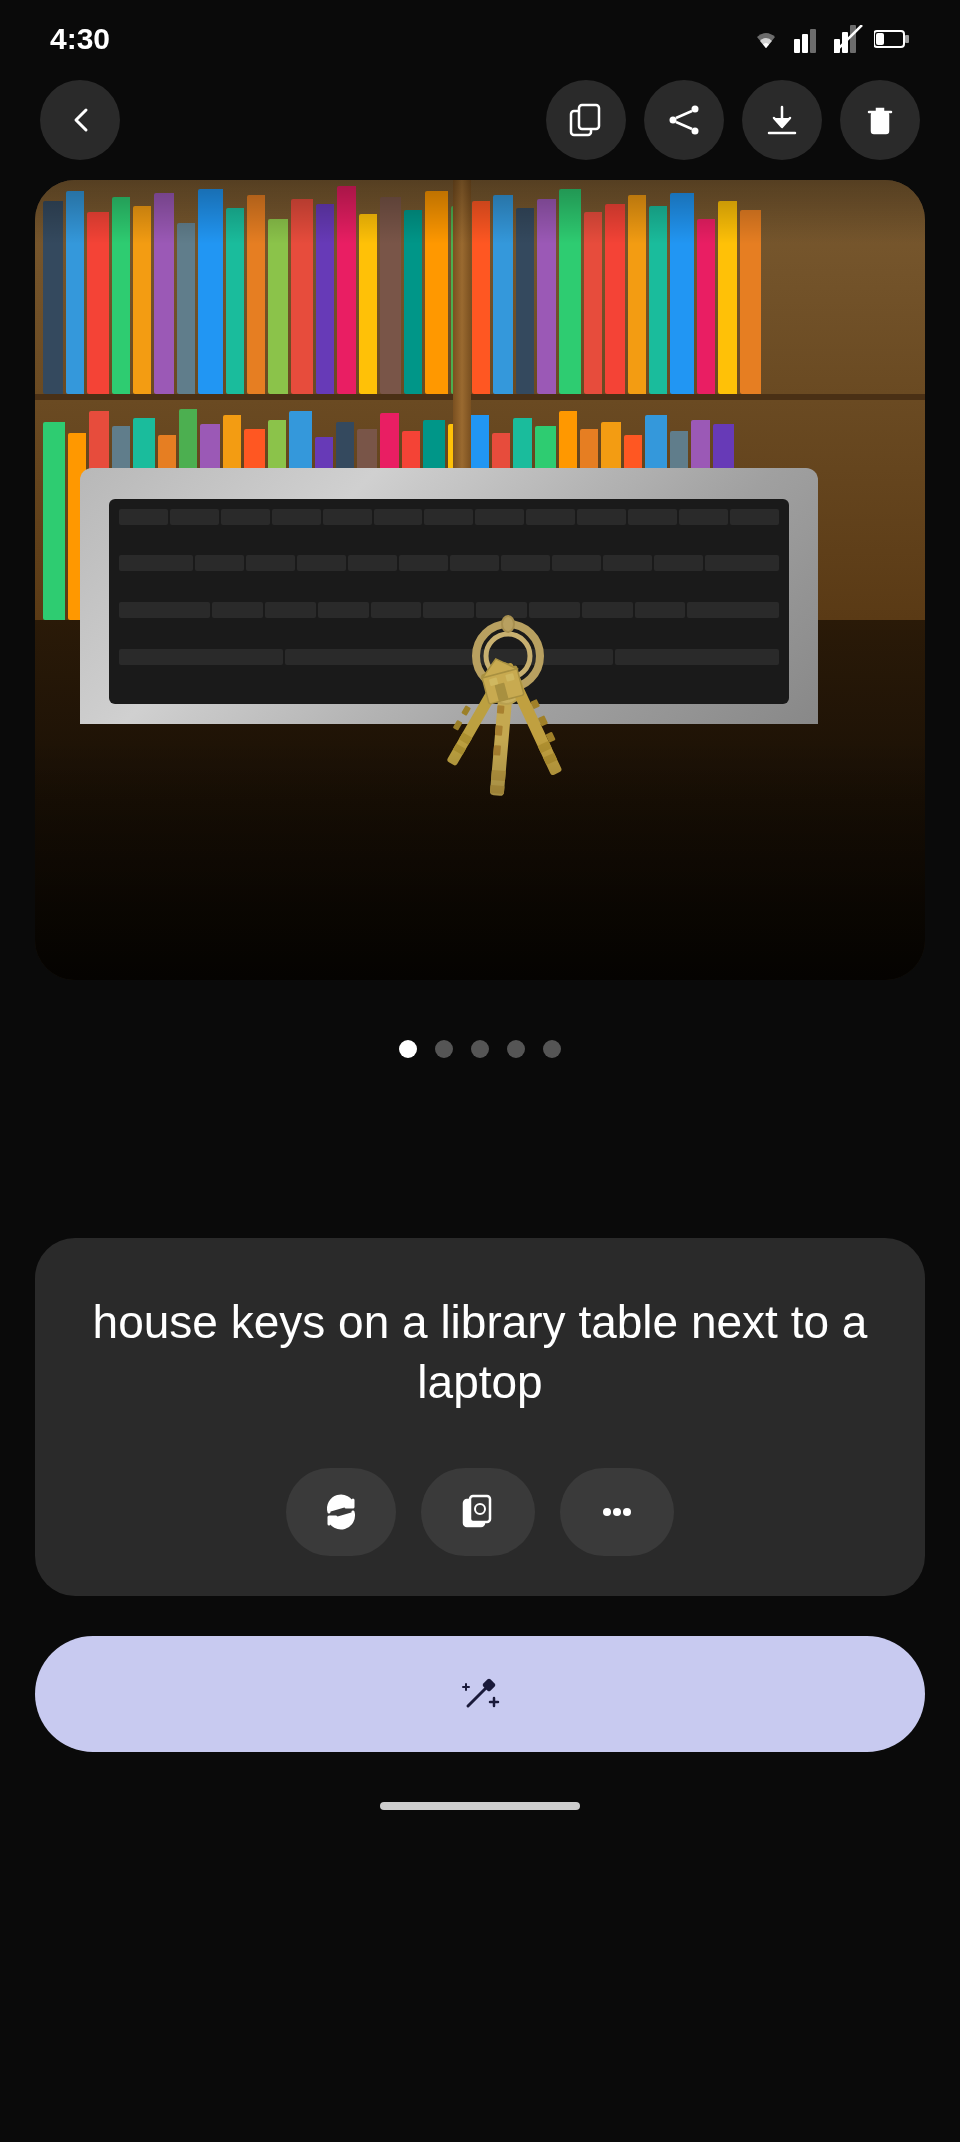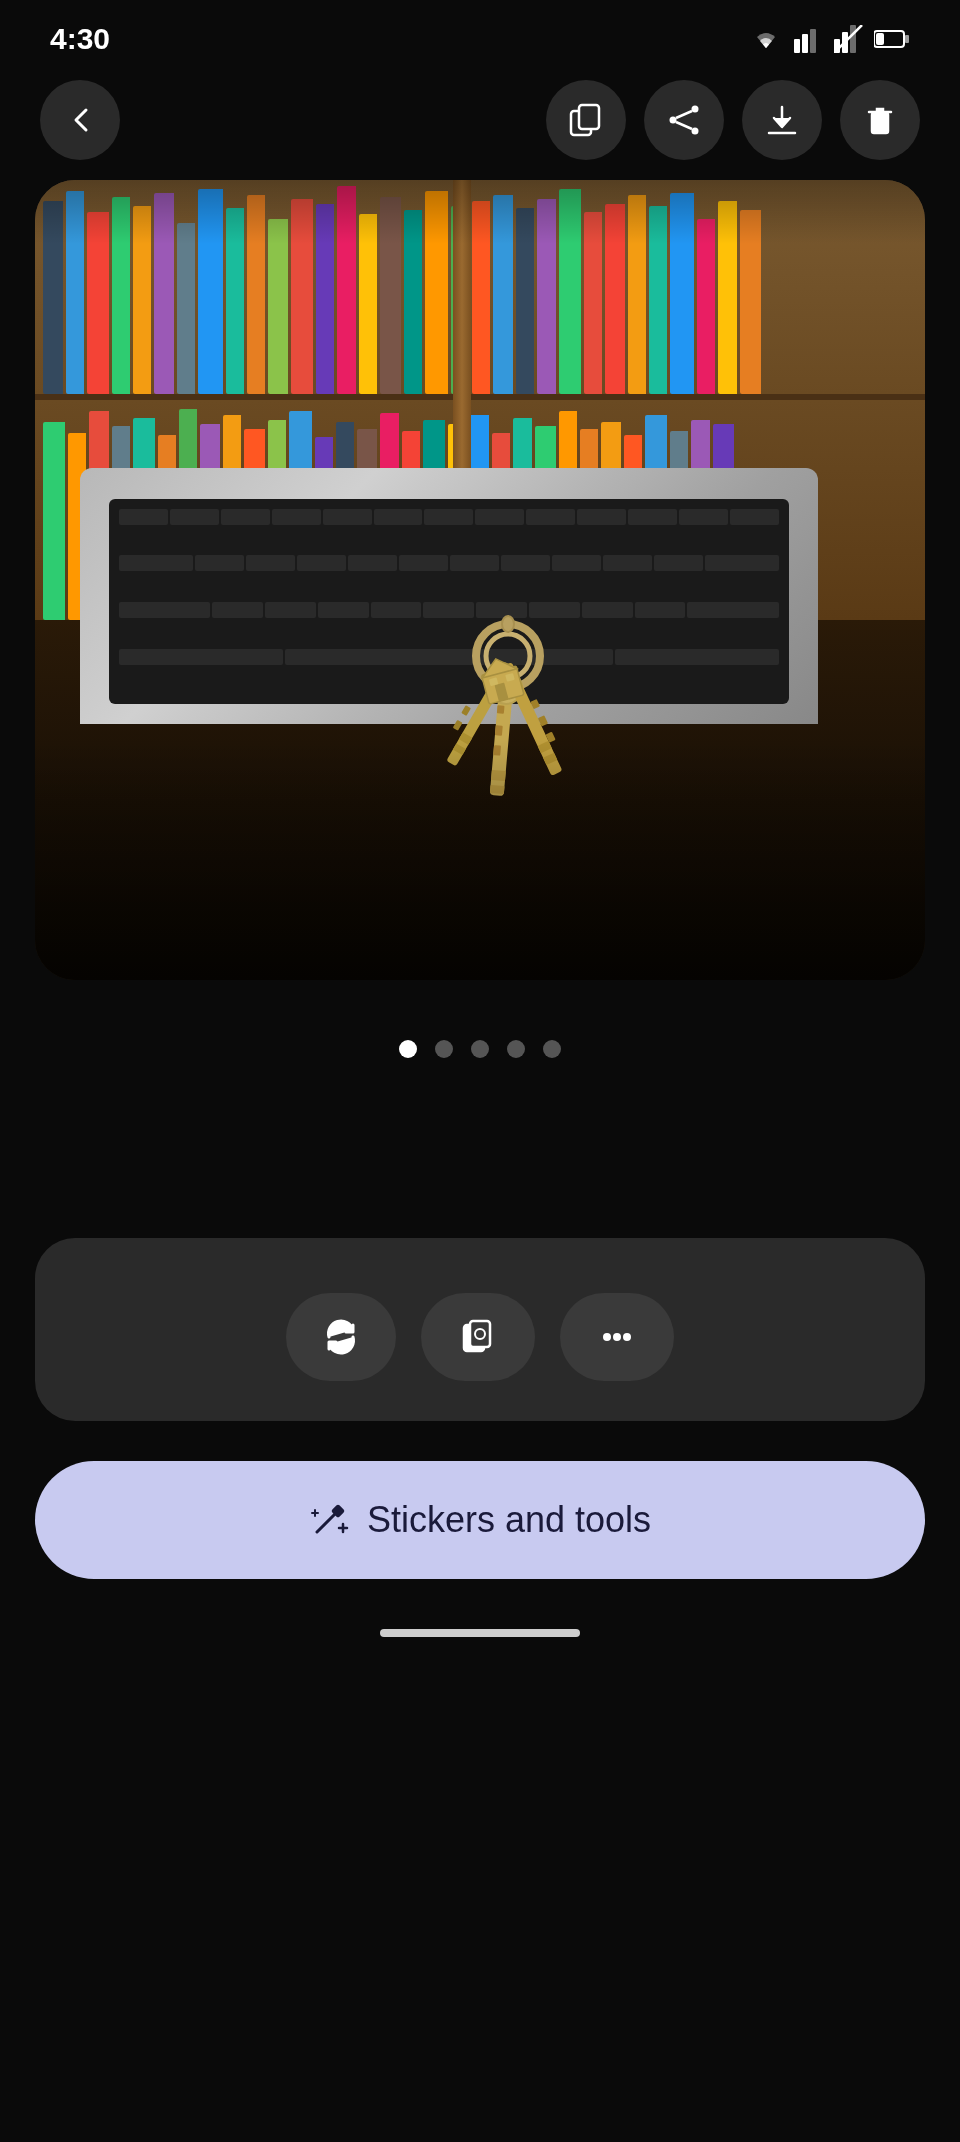--- a/index.html
+++ b/index.html
@@ -512,20 +512,21 @@
   <div class="dot active"></div>
   <div class="dot"></div>
   <div class="dot"></div>
   <div class="dot"></div>
   <div class="dot"></div>
 </div>
 
 <div style="height: 80px;"></div>
 
 <div class="description-card">
+  <p class="description-text">house keys on a library table next to a laptop</p>
 
   <div class="action-buttons">
 
     <button class="action-btn">
       <svg width="40" height="40" viewBox="0 0 40 40" fill="none">
         <path d="M8 20A12 12 0 0 1 32 13M32 8v7h-7" stroke="white" stroke-width="3" stroke-linecap="round" stroke-linejoin="round"></path>
         <path d="M32 20A12 12 0 0 1 8 27M8 32v-7h7" stroke="white" stroke-width="3" stroke-linecap="round" stroke-linejoin="round"></path>
       </svg>
     </button>
 
@@ -552,16 +553,15 @@
 <button class="stickers-btn">
   <svg width="40" height="40" viewBox="0 0 40 40" fill="none">
     <line x1="8" y1="32" x2="28" y2="12" stroke="#1a1a3a" stroke-width="3" stroke-linecap="round"></line>
     <rect x="24" y="6" width="10" height="10" rx="2" transform="rotate(45 29 11)" fill="#1a1a3a"></rect>
 
     <line x1="34" y1="24" x2="34" y2="32" stroke="#1a1a3a" stroke-width="2.5" stroke-linecap="round"></line>
     <line x1="30" y1="28" x2="38" y2="28" stroke="#1a1a3a" stroke-width="2.5" stroke-linecap="round"></line>
     <line x1="6" y1="10" x2="6" y2="16" stroke="#1a1a3a" stroke-width="2" stroke-linecap="round"></line>
     <line x1="3" y1="13" x2="9" y2="13" stroke="#1a1a3a" stroke-width="2" stroke-linecap="round"></line>
   </svg>
-  <span class="stickers-btn-text">Stickers and tools</span>
 </button>
 
 <div class="home-indicator"></div>
 
 </body></html>

